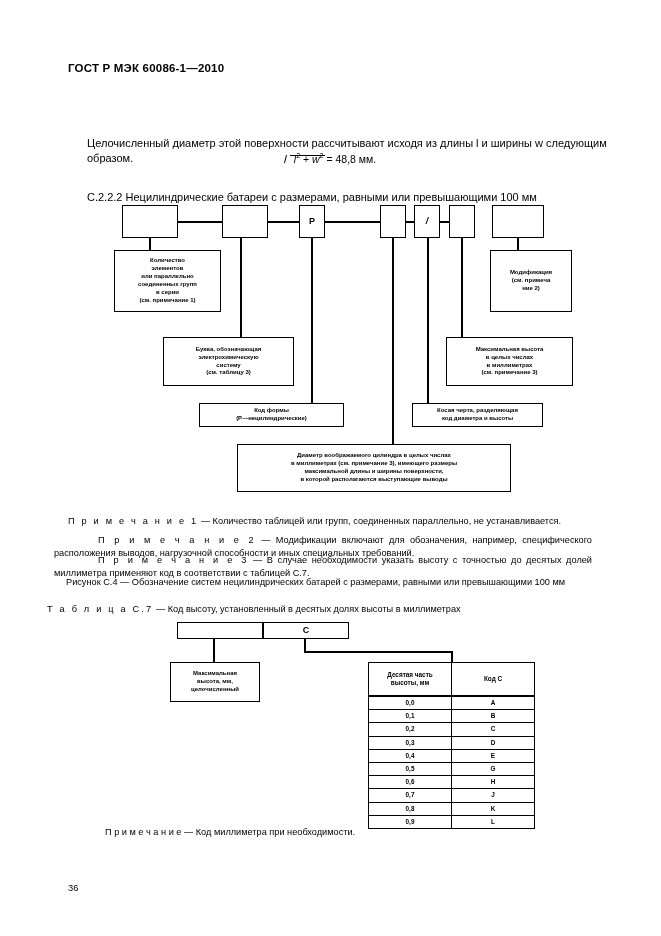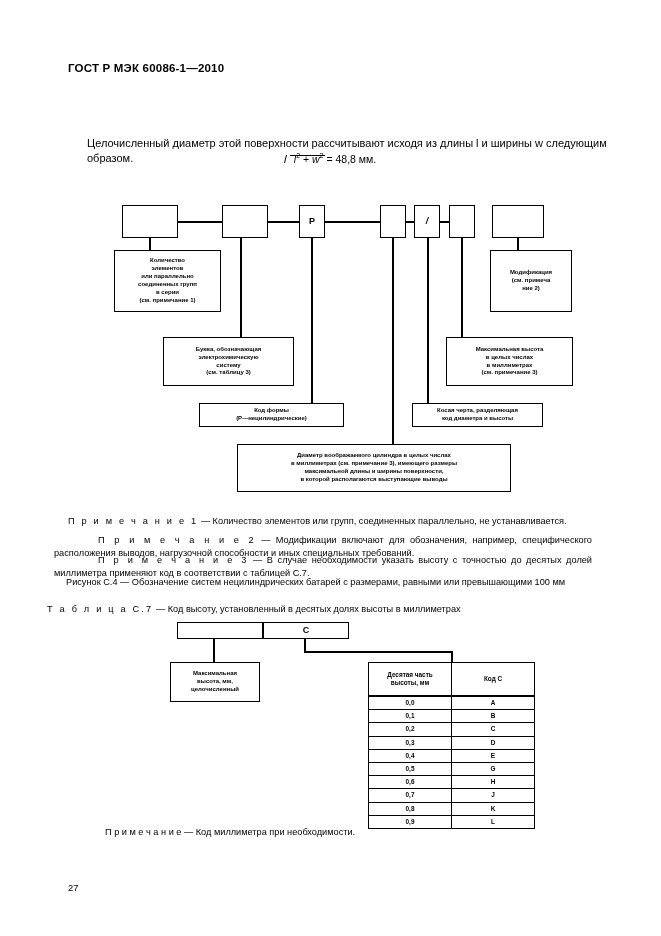--- a/index.html
+++ b/index.html
@@ -189,20 +189,21 @@
 
   <div class="para p-calc">
     <span>Целочисленный диаметр этой поверхности рассчитывают исходя из длины l и ширины w следующим образом.</span>
   </div>
 
   <div class="formula">
     <span class="radic"><span class="it">l</span><sup class="ex">2</sup> <span>+</span> <span class="it">w</span><sup class="ex">2</sup></span>
     <span>= 48,8 мм.</span>
   </div>
 
+  <div class="para p-sub">С.2.2.2  Нецилиндрические батареи с размерами, равными или превышающими 100 мм</div>
 
   <div class="diagram">
 
     <div class="box" style="left:122px; top:205px; width:56px; height:33px;">
       <span class="sym"></span>
     </div>
     <div class="box" style="left:222px; top:205px; width:46px; height:33px;">
       <span class="sym"></span>
     </div>
     <div class="box" style="left:299px; top:205px; width:26px; height:33px;">
@@ -257,21 +258,21 @@
       <span class="lbl">Максимальная высота<br>в целых числах<br>в миллиметрах<br>(см. примечание 3)</span>
     </div>
 
     <div class="ln" style="left:517px; top:238px; width:1.6px; height:12px;"></div>
     <div class="box" style="left:490px; top:250px; width:82px; height:62px;">
       <span class="lbl">Модификация<br>(см. приме­ча­<br>ние 2)</span>
     </div>
   </div>
 
   <div class="note" style="left:68px; top:515px; width:524px;">
-    <span class="sp">П р и м е ч а н и е  1</span><span> — Количество элементов или групп, соединенных параллельно, не устанавливается.</span>
+    <span class="sp">П р и м е ч а н и е  1</span><span> — Количество таблицей или групп, соединенных параллельно, не устанавливается.</span>
   </div>
   <div class="note" style="left:54px; top:534px; width:538px; text-indent:44px;">
     <span class="sp">П р и м е ч а н и е  2</span><span> — Модификации включают для обозначения, например, специфического расположения выводов, нагрузочной способности и иных специальных требований.</span>
   </div>
   <div class="note" style="left:54px; top:554px; width:538px; text-indent:44px;">
     <span class="sp">П р и м е ч а н и е  3</span><span> — В случае необходимости указать высоту с точностью до десятых долей миллиметра применяют код в соответствии с таблицей С.7.</span>
   </div>
 
   <div class="figcap">
     <span>Рисунок С.4</span><span> — Обозначение систем нецилиндрических батарей с размерами, равными или превышающими 100 мм</span>
@@ -351,15 +352,15 @@
             <td>L</td>
           </tr>
       </tbody>
     </table>
   </div>
 
   <div class="lastnote">
     <span class="sp">П р и м е ч а н и е</span><span> — Код миллиметра при необходимости.</span>
   </div>
 
-  <div class="pageno">27</div>
+  <div class="pageno">36</div>
 
 </div>
 
 </body></html>

